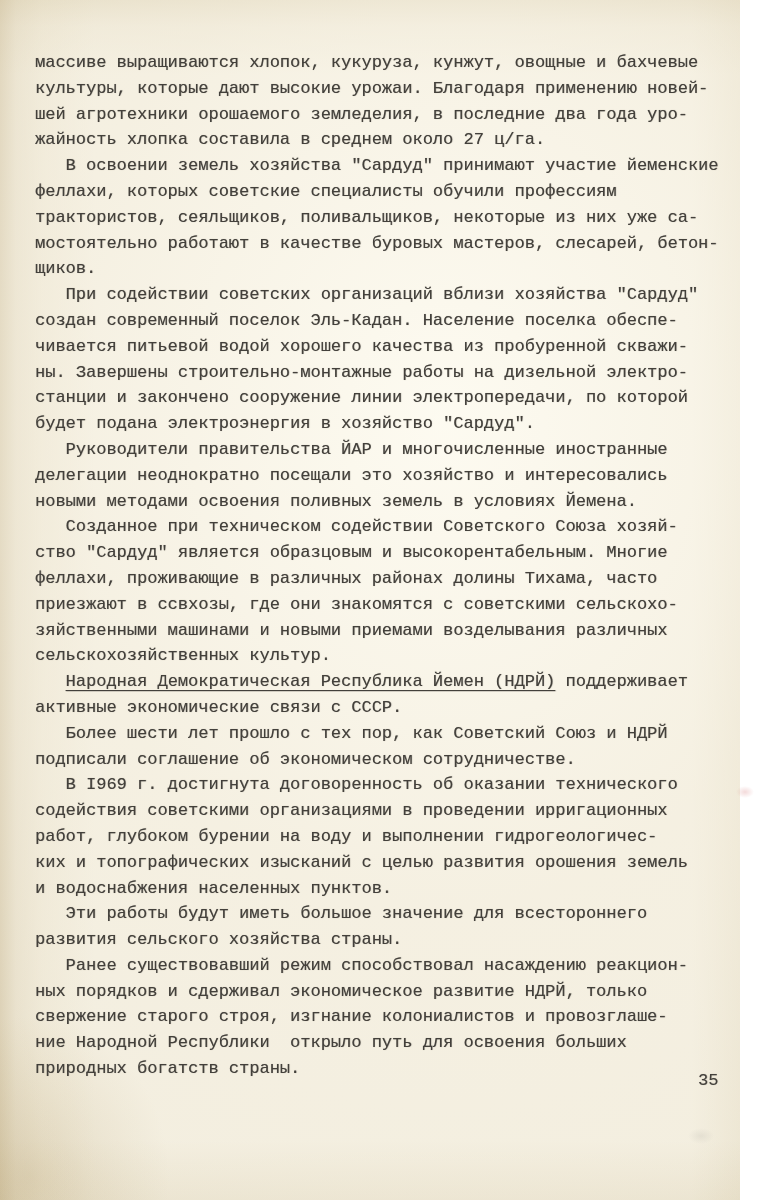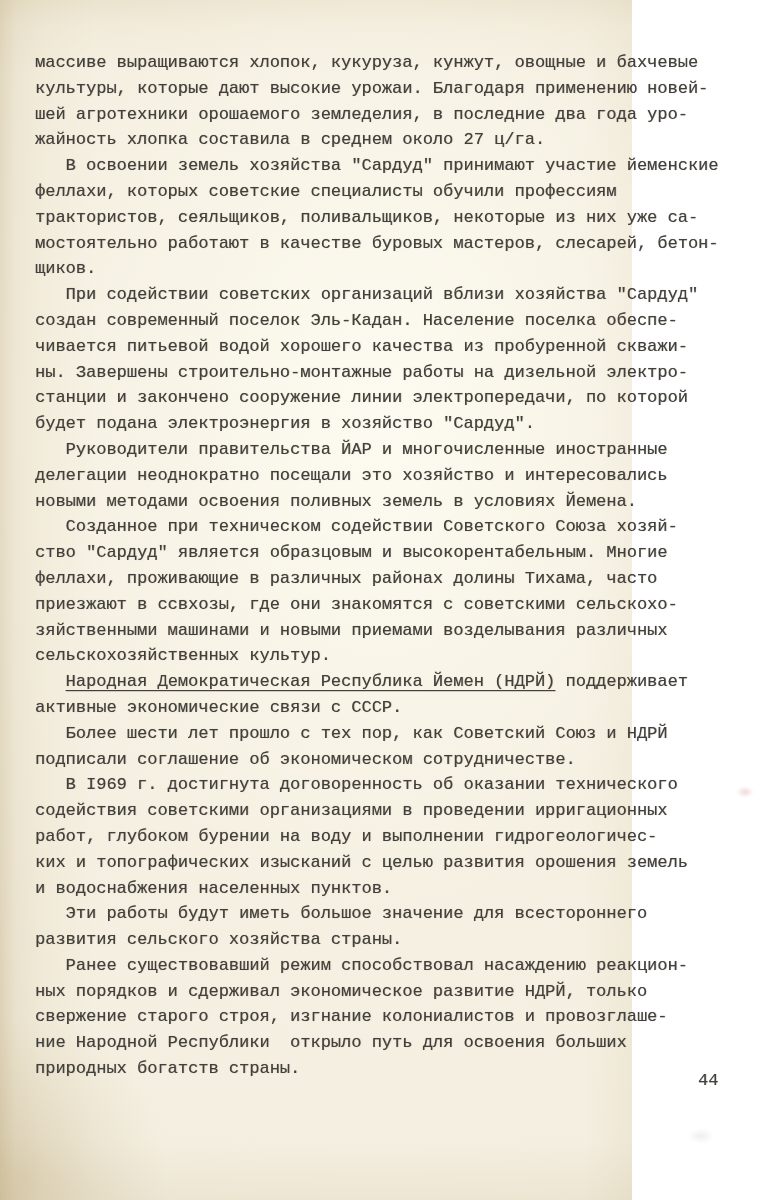--- a/index.html
+++ b/index.html
@@ -5,21 +5,21 @@
   html, body {
     margin: 0;
     padding: 0;
     width: 772px;
     height: 1200px;
     overflow: hidden;
     font-family: "Liberation Mono", "DejaVu Sans Mono", monospace;
   }
   .page {
     position: relative;
-    width: 632px;
+    width: 740px;
     height: 1200px;
     background-color: #f2edde;
     background-image:
       radial-gradient(120% 90% at 60% 35%, rgba(255,253,244,0.85) 0%, rgba(248,243,229,0.5) 45%, rgba(236,228,205,0) 100%),
       radial-gradient(140px 160px at 4% 98%, rgba(176,152,100,0.30), rgba(176,152,100,0) 100%),
       linear-gradient(90deg, rgba(172,148,96,0.42) 0px, rgba(176,152,100,0.20) 16px, rgba(198,178,128,0.12) 42px, rgba(198,178,128,0) 95px),
       linear-gradient(180deg, rgba(188,168,118,0.32) 0px, rgba(188,168,118,0.12) 26px, rgba(188,168,118,0) 75px),
       linear-gradient(0deg, rgba(185,165,115,0.16) 0px, rgba(185,165,115,0) 60px),
       linear-gradient(270deg, rgba(185,165,115,0.14) 0px, rgba(185,165,115,0) 48px);
   }
@@ -69,17 +69,17 @@
     border-radius: 50%;
     background: radial-gradient(closest-side, rgba(140,140,135,0.14), rgba(140,140,135,0));
   }
 </style>
 </head>
 <body>
 
 <div class="page">
   <div class="text-block"><div class="line"><span>массиве выращиваются хлопок, кукуруза, кунжут, овощные и бахчевые</span></div><div class="line"><span>культуры, которые дают высокие урожаи. Благодаря применению новей-</span></div><div class="line"><span>шей агротехники орошаемого земледелия, в последние два года уро-</span></div><div class="line"><span>жайность хлопка составила в среднем около 27 ц/га.</span></div><div class="line"><span>   В освоении земель хозяйства "Сардуд" принимают участие йеменские</span></div><div class="line"><span>феллахи, которых советские специалисты обучили профессиям</span></div><div class="line"><span>трактористов, сеяльщиков, поливальщиков, некоторые из них уже са-</span></div><div class="line"><span>мостоятельно работают в качестве буровых мастеров, слесарей, бетон-</span></div><div class="line"><span>щиков.</span></div><div class="line"><span>   При содействии советских организаций вблизи хозяйства "Сардуд"</span></div><div class="line"><span>создан современный поселок Эль-Кадан. Население поселка обеспе-</span></div><div class="line"><span>чивается питьевой водой хорошего качества из пробуренной скважи-</span></div><div class="line"><span>ны. Завершены строительно-монтажные работы на дизельной электро-</span></div><div class="line"><span>станции и закончено сооружение линии электропередачи, по которой</span></div><div class="line"><span>будет подана электроэнергия в хозяйство "Сардуд".</span></div><div class="line"><span>   Руководители правительства ЙАР и многочисленные иностранные</span></div><div class="line"><span>делегации неоднократно посещали это хозяйство и интересовались</span></div><div class="line"><span>новыми методами освоения поливных земель в условиях Йемена.</span></div><div class="line"><span>   Созданное при техническом содействии Советского Союза хозяй-</span></div><div class="line"><span>ство "Сардуд" является образцовым и высокорентабельным. Многие</span></div><div class="line"><span>феллахи, проживающие в различных районах долины Тихама, часто</span></div><div class="line"><span>приезжают в ссвхозы, где они знакомятся с советскими сельскохо-</span></div><div class="line"><span>зяйственными машинами и новыми приемами возделывания различных</span></div><div class="line"><span>сельскохозяйственных культур.</span></div><div class="line"><span>   </span><span class="underlined">Народная Демократическая Республика Йемен (НДРЙ)</span><span> поддерживает</span></div><div class="line"><span>активные экономические связи с СССР.</span></div><div class="line"><span>   Более шести лет прошло с тех пор, как Советский Союз и НДРЙ</span></div><div class="line"><span>подписали соглашение об экономическом сотрудничестве.</span></div><div class="line"><span>   В I969 г. достигнута договоренность об оказании технического</span></div><div class="line"><span>содействия советскими организациями в проведении ирригационных</span></div><div class="line"><span>работ, глубоком бурении на воду и выполнении гидрогеологичес-</span></div><div class="line"><span>ких и топографических изысканий с целью развития орошения земель</span></div><div class="line"><span>и водоснабжения населенных пунктов.</span></div><div class="line"><span>   Эти работы будут иметь большое значение для всестороннего</span></div><div class="line"><span>развития сельского хозяйства страны.</span></div><div class="line"><span>   Ранее существовавший режим способствовал насаждению реакцион-</span></div><div class="line"><span>ных порядков и сдерживал экономическое развитие НДРЙ, только</span></div><div class="line"><span>свержение старого строя, изгнание колониалистов и провозглаше-</span></div><div class="line"><span>ние Народной Республики  открыло путь для освоения больших</span></div><div class="line"><span>природных богатств страны.</span></div></div>
 
-  <div class="page-number">44</div>
+  <div class="page-number">35</div>
 
   <div class="smudge-pink"></div>
   <div class="smudge-gray"></div>
 </div>
 
 </body></html>

